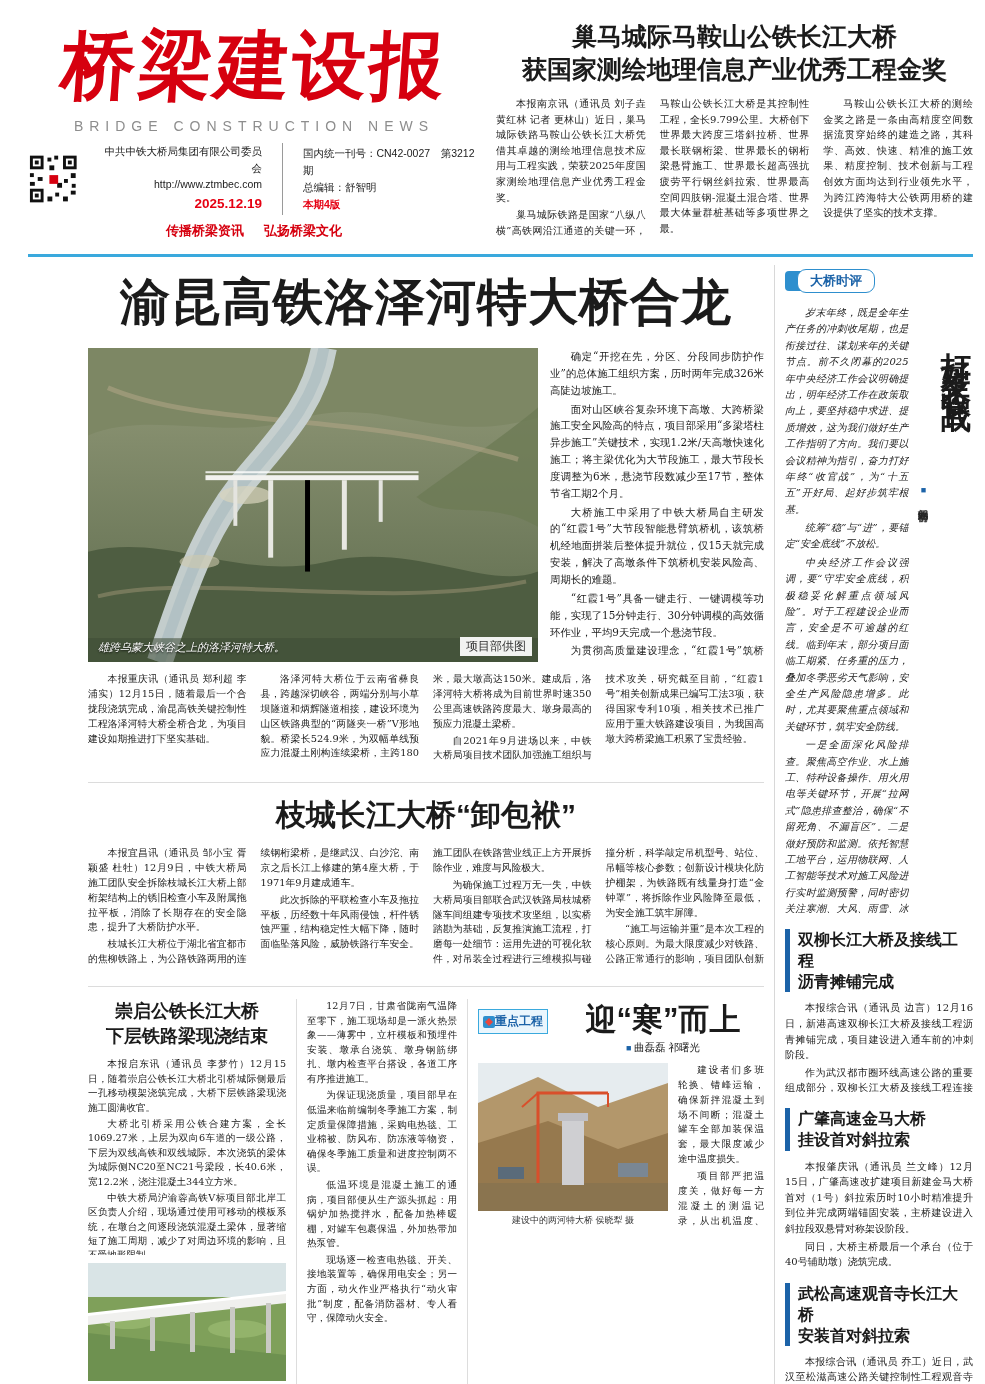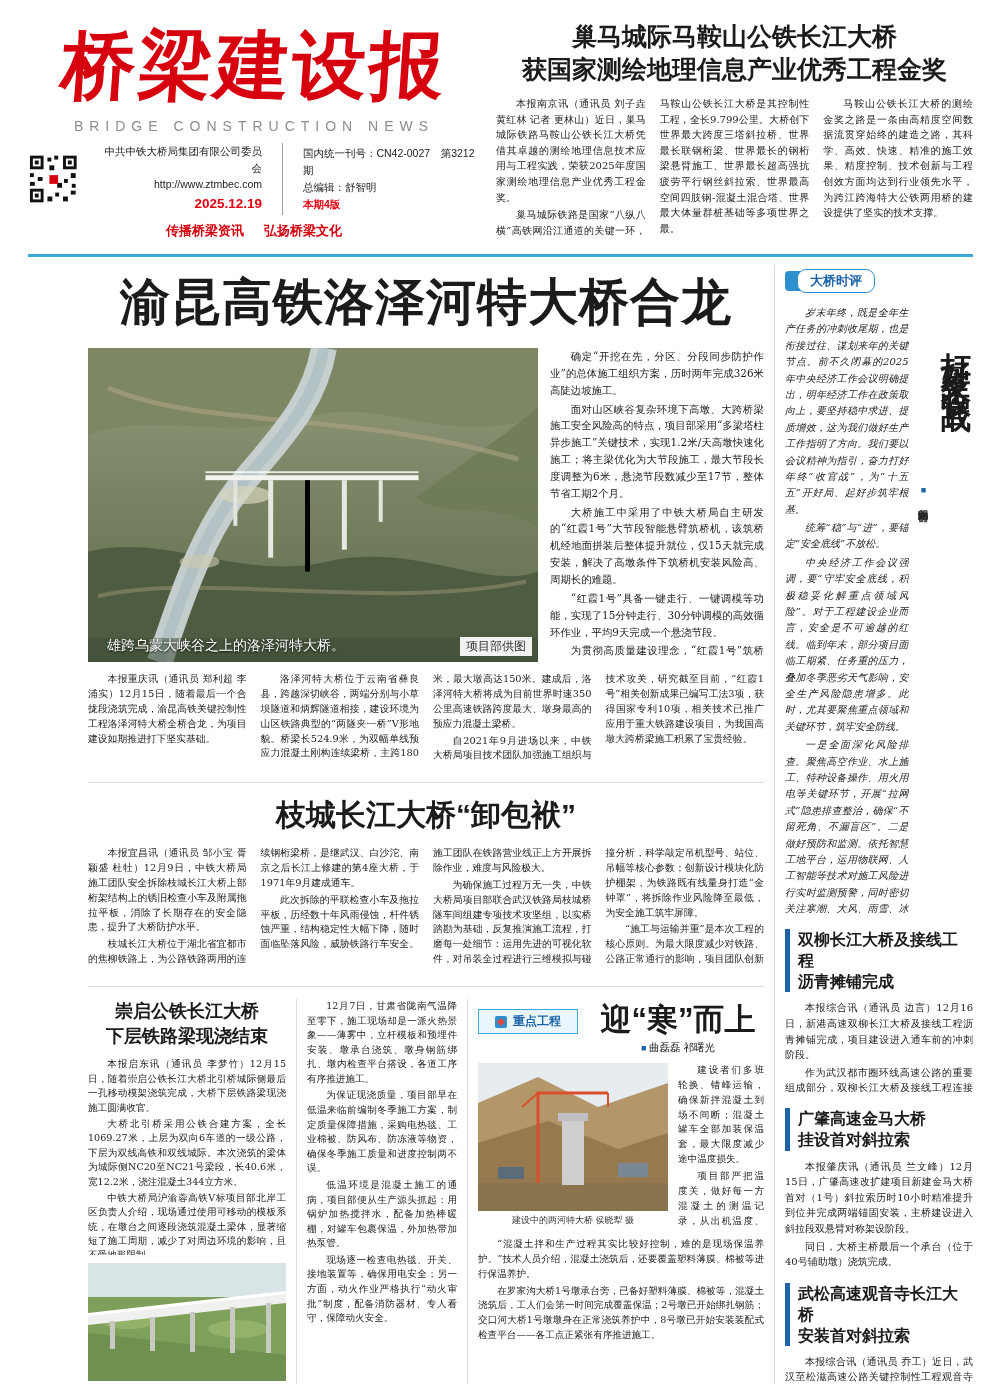--- a/index.html
+++ b/index.html
@@ -29,21 +29,21 @@
   .blue-rule{height:3px;background:#3aa9dd;margin:8px 12px 0 28px;}
   
   .main-grid{display:flex;padding:8px 12px 0 88px;gap:0;}
   .left-col{width:676px;flex:none;padding-right:10px;}
   .sidebar{flex:1;border-left:1px solid #d8d8d8;padding-left:10px;display:flex;flex-direction:column;}
   .lead-h{font-size:50px;font-weight:900;text-align:center;letter-spacing:1px;margin:4px 0 12px;
           font-family:"Liberation Sans",sans-serif;}
   .photo-row{display:flex;gap:12px;}
   .main-photo{width:450px;height:314px;position:relative;flex:none;}
   .main-photo svg{display:block;width:100%;height:100%;}
-  .ph-cap{position:absolute;left:19px;bottom:7px;color:#fff;font-size:14px;
+  .ph-cap{position:absolute;left:10px;bottom:7px;color:#fff;font-style:italic;font-size:11px;
           text-shadow:0 1px 2px rgba(0,0,0,.85);}
   .ph-credit{position:absolute;right:6px;bottom:6px;background:rgba(255,255,255,.93);color:#333;
              font-size:12px;padding:1px 6px;font-family:"Liberation Sans",sans-serif;}
   .side-col{flex:1;font-size:10.4px;line-height:1.62;text-align:justify;height:314px;overflow:hidden;}
   .cols-4{column-count:4;column-gap:14px;font-size:9.8px;line-height:1.52;text-align:justify;
           height:98px;overflow:hidden;margin-top:10px;}
   .divider{height:1px;background:#dcdcdc;margin:12px 0;}
   .zc-h{font-size:30px;font-weight:900;text-align:center;margin:0 0 10px;font-family:"Liberation Sans",sans-serif;}
   .zc-cols{column-count:4;column-gap:14px;font-size:9.8px;line-height:1.52;text-align:justify;
            height:128px;overflow:hidden;}
@@ -53,22 +53,22 @@
   .cq-h{font-size:18px;font-weight:900;text-align:center;line-height:1.4;margin:0 0 8px;
         font-family:"Liberation Sans",sans-serif;}
   .cq-text{font-size:9.6px;line-height:1.5;text-align:justify;height:198px;overflow:hidden;}
   .cq-photo{width:100%;height:118px;margin-top:8px;}
   .cq-photo svg{display:block;width:100%;height:100%;}
   .small-cap{font-size:9px;color:#333;margin-top:3px;text-align:center;font-family:"Liberation Sans",sans-serif;}
   .kp-left{width:150px;flex:none;font-size:9.6px;line-height:1.52;text-align:justify;overflow:hidden;
            padding:0 10px;border-right:1px solid #ddd;}
   .kp-right{flex:1;padding-left:10px;}
   .kp-header{display:flex;align-items:flex-start;gap:14px;}
-  .kp-tag{display:inline-flex;align-items:center;gap:6px;border:1px solid #3aa9dd;background:#eaf6fd;
-          color:#1c63a8;font-weight:bold;font-size:12px;padding:3px 16px;font-family:"Liberation Sans",sans-serif;
+  .kp-tag{display:inline-flex;align-items:center;border:1px solid #3aa9dd;background:#eaf6fd;
+          color:#1c63a8;font-weight:bold;font-size:12px;padding:3px 4px;font-family:"Liberation Sans",sans-serif;
           margin-top:10px;}
   .kp-title-wrap{flex:1;text-align:center;}
   .kp-title{font-size:31px;font-weight:900;margin:0;font-family:"Liberation Sans",sans-serif;}
   .byline{font-size:10.5px;color:#222;font-family:"Liberation Sans",sans-serif;}
   .byline::before{content:"■ ";color:#1c63a8;font-size:9px;}
   .kp-main{display:flex;gap:10px;margin-top:8px;}
   .kp-photo{width:190px;flex:none;}
   .kp-photo svg{display:block;width:190px;height:148px;}
   .kp-side{flex:1;font-size:9.6px;line-height:1.55;text-align:justify;overflow:hidden;height:166px;}
   .kp-bottom{font-size:9.6px;line-height:1.55;text-align:justify;height:142px;overflow:hidden;margin-top:8px;}
@@ -298,24 +298,20 @@
               <div class="small-cap">
                 <span>建设中的两河特大桥</span>
                 <span>侯晓犁 摄</span>
               </div>
             </div>
             <div class="kp-side">
                 <p>建设者们多班轮换、错峰运输，确保新拌混凝土到场不间断；混凝土罐车全部加装保温套，最大限度减少途中温度损失。</p>
                 <p>项目部严把温度关，做好每一方混凝土的测温记录，从出机温度、入模温度到养护温度，均有专人负责盯控。</p>
               </div>
           </div>
-          <div class="kp-bottom">
-              <p>“混凝土拌和生产过程其实比较好控制，难的是现场保温养护。”技术人员介绍，混凝土浇筑后，还要覆盖塑料薄膜、棉被等进行保温养护。</p>
-              <p>在罗家沟大桥1号墩承台旁，已备好塑料薄膜、棉被等，混凝土浇筑后，工人们会第一时间完成覆盖保温；2号墩已开始绑扎钢筋；交口河大桥1号墩墩身在正常浇筑养护中，8号墩已开始安装装配式检查平台——各工点正紧张有序推进施工。</p>
-            </div>
         </article>
       </div>
     </section>
 
     <aside class="sidebar">
       <div class="cm-tag-row">
         <span class="cm-tag-notch"></span>
         <span class="cm-tag">大桥时评</span>
       </div>
       <div class="cm-body">

